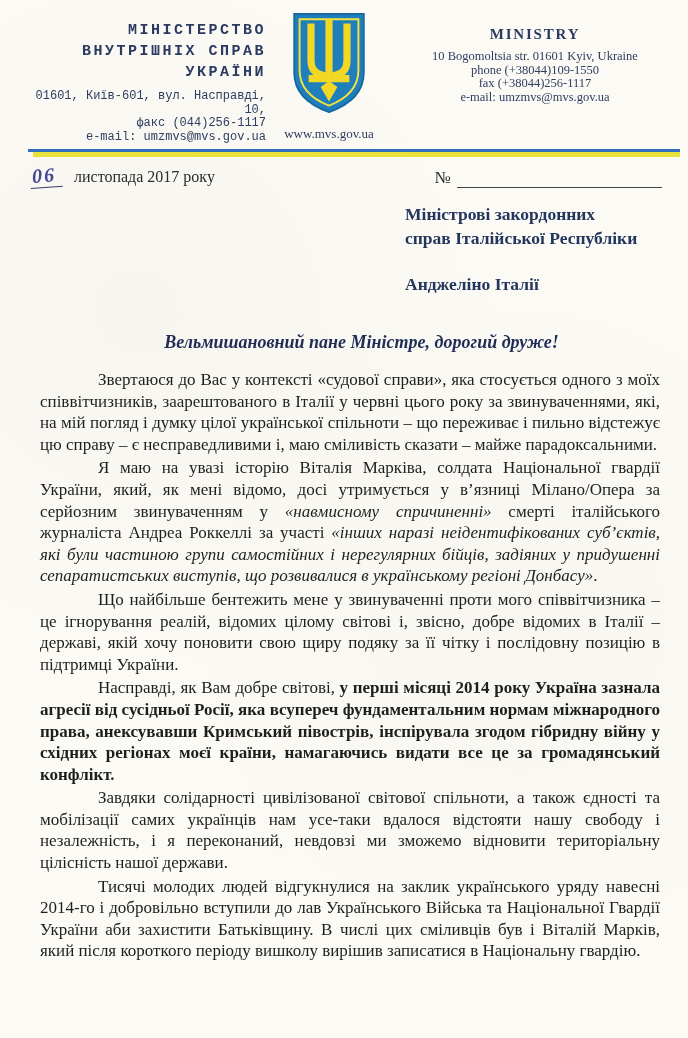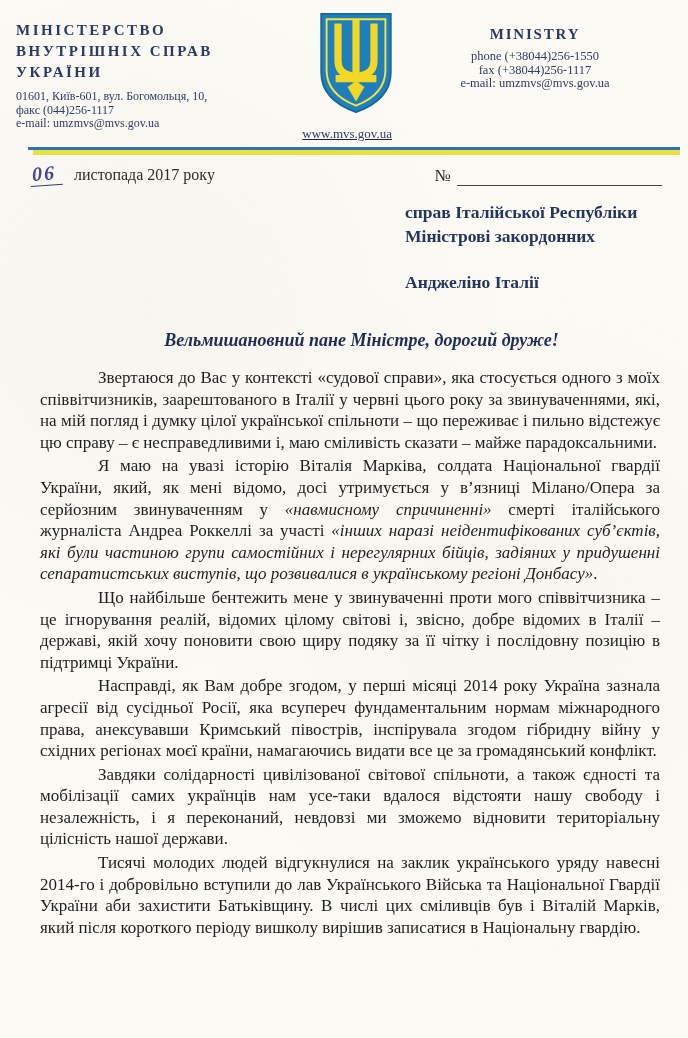--- a/index.html
+++ b/index.html
@@ -10,22 +10,22 @@
     background:#fbfaf5;
     background-image:
       radial-gradient(circle at 20% 30%, rgba(210,205,185,0.10), transparent 40%),
       radial-gradient(circle at 75% 60%, rgba(205,200,180,0.08), transparent 45%);
     font-family:"Liberation Serif", serif;
     color:#222;
     overflow:hidden;
   }
   
   .hdr{display:flex;padding:12px 10px 0 16px;}
-  .hdr-left{width:250px;text-align:left;}
-  .hdr-center{width:126px;text-align:right;text-decoration:underline;}
+  .hdr-left{width:250px;text-align:right;font-family:Liberation Mono, monospace;}
+  .hdr-center{width:126px;text-align:center;}
   .hdr-right{flex:1;text-align:center;}
   .hdr-title{font-weight:bold;color:#2a3a60;font-size:15px;letter-spacing:2.5px;line-height:21px;margin-top:8px;}
   .hdr-title.en{font-size:15px;letter-spacing:1.8px;line-height:20px;margin-top:12px;}
   .hdr-addr{color:#2e3d60;font-size:12px;line-height:13.5px;margin-top:7px;}
   .hdr-addr.en{font-size:12.5px;margin-top:6px;}
   .emblem-wrap{display:inline-block;margin-top:0;}
   .website{color:#2e3d60;font-size:13px;margin-top:8px;}
   
   .flagline{margin:5px 8px 0 28px;}
   .flagline .blue{height:3px;background:#2f6fc1;}
@@ -42,36 +42,36 @@
   .addressee{margin:14px 0 0 405px;font-weight:bold;color:#24365e;font-size:17.5px;line-height:24px;}
   .addr-name{margin-top:22px;}
   
   .salutation{margin-top:36px;text-align:center;font-weight:bold;font-style:italic;
               color:#1f2c56;font-size:18px;padding-left:35px;}
   
   .body-text{margin:16px 28px 0 40px;}
   .body-text p{margin:0 0 2px 0;font-size:17px;line-height:21.6px;text-align:justify;
                text-indent:58px;color:#1e1e1e;}
   .it{font-style:italic;}
-  .b{font-weight:normal;}
+  .b{font-weight:bold;}
 </style>
 </head>
 <body>
 
 <div class="page">
 
   <div class="hdr">
     <div class="hdr-left">
       <div class="hdr-title">
         <div>МІНІСТЕРСТВО</div>
         <div>ВНУТРІШНІХ СПРАВ</div>
         <div>УКРАЇНИ</div>
       </div>
       <div class="hdr-addr">
-        <div>01601, Київ-601, вул. Богомольця, 10,</div>
+        <div>01601, Київ-601, вул. Насправді, 10,</div>
         <div>факс (044)256-1117</div>
         <div>e-mail: umzmvs@mvs.gov.ua</div>
       </div>
     </div>
 
     <div class="hdr-center">
       <span class="emblem-wrap">
         <svg width="72" height="102" viewBox="0 0 60 84" aria-hidden="true">
           <path d="M1,1 H59 V50 C59,67 47,77 30,83 C13,77 1,67 1,50 Z" fill="#1e7fbc" stroke="#16689e" stroke-width="1.5"></path>
           <path d="M5.5,5.5 H54.5 V48 C54.5,63 44,72 30,77.5 C16,72 5.5,63 5.5,48 Z" fill="none" stroke="#f6e23a" stroke-width="1.6"></path>
@@ -85,21 +85,22 @@
         </svg>
       </span>
       <div class="website">www.mvs.gov.ua</div>
     </div>
 
     <div class="hdr-right">
       <div class="hdr-title en">
         <div>MINISTRY</div>
       </div>
       <div class="hdr-addr en">
-        <div>phone (+38044)256-1550</div>
+        <div>10 Bogomoltsia str. 01601 Kyiv, Ukraine</div>
+        <div>phone (+38044)109-1550</div>
         <div>fax (+38044)256-1117</div>
         <div>e-mail: umzmvs@mvs.gov.ua</div>
       </div>
     </div>
   </div>
 
   <div class="flagline">
     <div class="blue"></div>
     <div class="yellow"></div>
   </div>
@@ -109,29 +110,29 @@
       <span class="hand">06</span>
       <span>листопада 2017 року</span>
     </div>
     <div class="num-group">
       <span>№</span>
       <span class="numline"></span>
     </div>
   </div>
 
   <div class="addressee">
+    <div>Міністрові закордонних</div>
     <div>справ Італійської Республіки</div>
-    <div>Міністрові закордонних</div>
     <div class="addr-name">Анджеліно Італії</div>
   </div>
 
   <div class="salutation">Вельмишановний пане Міністре, дорогий друже!</div>
 
   <div class="body-text">
     <p><span>Звертаюся до Вас у контексті «судової справи», яка стосується одного з моїх співвітчизників, заарештованого в Італії у червні цього року за звинуваченнями, які, на мій погляд і думку цілої української спільноти – що переживає і пильно відстежує цю справу – є несправедливими і, маю сміливість сказати – майже парадоксальними.</span></p>
     <p><span>Я маю на увазі історію Віталія Марківа, солдата Національної гвардії України, який, як мені відомо, досі утримується у в’язниці Мілано/Опера за серйозним звинуваченням у </span><span class="it">«навмисному спричиненні»</span><span> смерті італійського журналіста Андреа Роккеллі за участі </span><span class="it">«інших наразі неідентифікованих суб’єктів, які були частиною групи самостійних і нерегулярних бійців, задіяних у придушенні сепаратистських виступів, що розвивалися в українському регіоні Донбасу»</span><span>.</span></p>
     <p><span>Що найбільше бентежить мене у звинуваченні проти мого співвітчизника – це ігнорування реалій, відомих цілому світові і, звісно, добре відомих в Італії – державі, якій хочу поновити свою щиру подяку за її чітку і послідовну позицію в підтримці України.</span></p>
-    <p><span>Насправді, як Вам добре згодом, </span><span class="b">у перші місяці 2014 року Україна зазнала агресії від сусідньої Росії, яка всупереч фундаментальним нормам міжнародного права, анексувавши Кримський півострів, інспірувала згодом гібридну війну у східних регіонах моєї країни, намагаючись видати все це за громадянський конфлікт.</span></p>
+    <p><span>Насправді, як Вам добре світові, </span><span class="b">у перші місяці 2014 року Україна зазнала агресії від сусідньої Росії, яка всупереч фундаментальним нормам міжнародного права, анексувавши Кримський півострів, інспірувала згодом гібридну війну у східних регіонах моєї країни, намагаючись видати все це за громадянський конфлікт.</span></p>
     <p><span>Завдяки солідарності цивілізованої світової спільноти, а також єдності та мобілізації самих українців нам усе-таки вдалося відстояти нашу свободу і незалежність, і я переконаний, невдовзі ми зможемо відновити територіальну цілісність нашої держави.</span></p>
     <p><span>Тисячі молодих людей відгукнулися на заклик українського уряду навесні 2014-го і добровільно вступили до лав Українського Війська та Національної Гвардії України аби захистити Батьківщину. В числі цих сміливців був і Віталій Марків, який після короткого періоду вишколу вирішив записатися в Національну гвардію.</span></p>
   </div>
 
 </div>
 
 </body></html>

